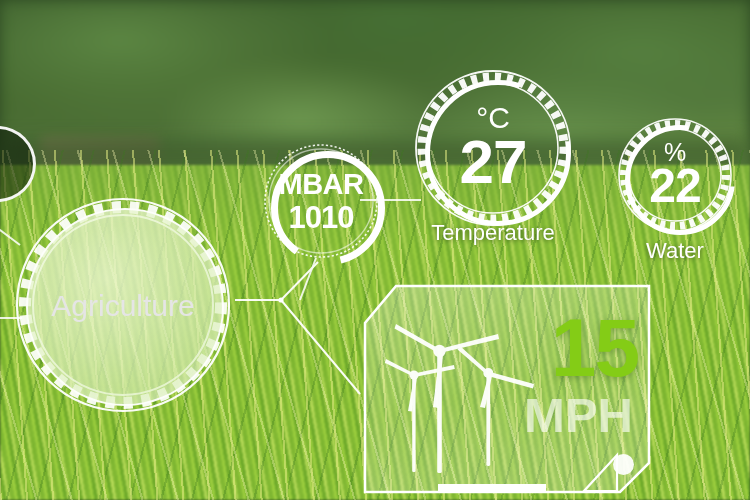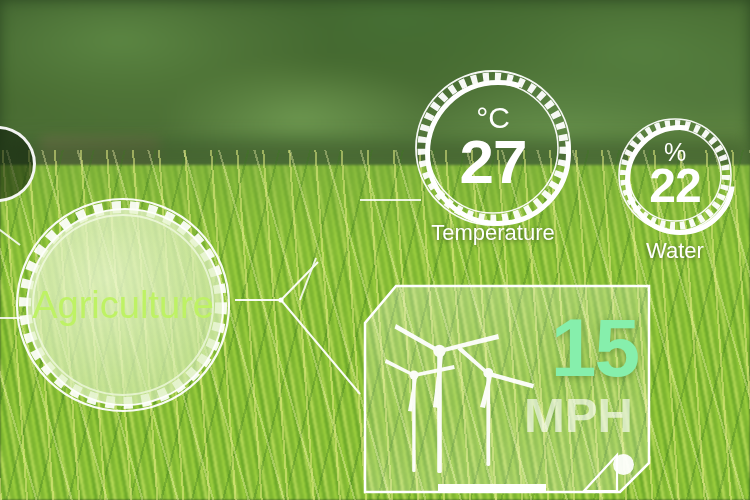--- a/index.html
+++ b/index.html
@@ -80,21 +80,21 @@
   #hub .disc{
     position:absolute;left:16px;top:16px;width:194px;height:194px;
     border-radius:50%;
     background:radial-gradient(circle at 40% 35%,rgba(238,248,214,.80),rgba(206,232,166,.62));
     border:2px solid rgba(255,255,255,.92);
     box-shadow:0 0 16px rgba(255,255,255,.25) inset;
   }
   #hub .txt{position:absolute;left:0;top:0;width:226px;height:226px;
     display:flex;flex-direction:column;align-items:center;justify-content:center;}
   #hub .t1{font-size:46px;font-weight:bold;color:#13730f;letter-spacing:-.5px;line-height:1;}
-  #hub .t2{font-size:38px;font-weight:400;color:#bef264;line-height:1.25;margin-top:2px;}
+  #hub .t2{font-size:30px;font-weight:400;color:#e5e5e5;line-height:1.25;margin-top:2px;}
 
   
   #edge-gauge{left:-48px;top:118px;width:92px;height:92px;}
   #edge-gauge .edisc{
     position:absolute;inset:8px;border-radius:50%;
     background:rgba(12,28,10,.55);
     border:3px solid rgba(255,255,255,.95);
   }
 
   
@@ -132,21 +132,21 @@
   #g-water .inner{position:absolute;inset:0;display:flex;flex-direction:column;
     align-items:center;justify-content:center;color:#fff;line-height:1;}
   #g-water .unit{font-size:25px;font-weight:400;margin-bottom:-3px;}
   #g-water .val{font-size:48px;font-weight:bold;letter-spacing:-1px;}
   #g-water .gauge-label{top:122px;}
 
   
   #wind{position:absolute;left:362px;top:283px;width:290px;height:212px;}
   #wind .frame{position:absolute;inset:0;}
   #wind .num{
-    position:absolute;right:14px;top:24px;color:#86efac;
+    position:absolute;right:14px;top:24px;color:#84cc16;
     font-size:82px;font-weight:bold;line-height:1;letter-spacing:-2px;
     text-shadow:0 2px 7px rgba(40,70,20,.3);
   }
   #wind .unit{
     position:absolute;right:19px;top:108px;
     color:rgba(255,255,255,.62);
     font-size:49px;font-weight:bold;line-height:1;letter-spacing:0px;
   }
   #wind .turbines{position:absolute;left:0;top:0;}
   #wind .dot{
@@ -200,20 +200,31 @@
       <circle cx="113" cy="113" r="106" fill="none" stroke="#ffffff" stroke-width="2.2" opacity=".95"></circle>
       <circle cx="113" cy="113" r="98" fill="none" stroke="#ffffff" stroke-width="12" stroke-dasharray="9 9" opacity=".92"></circle>
       <circle cx="113" cy="113" r="90" fill="none" stroke="#ffffff" stroke-width="2" opacity=".95"></circle>
     </svg>
     <div class="disc"></div>
     <div class="txt">
       <div class="t2">Agriculture</div>
     </div>
   </div>
 
+  <div class="gauge" id="g-mbar">
+    <svg class="ring-ticks" width="118" height="118" viewBox="0 0 118 118">
+      <circle cx="59" cy="59" r="56" fill="none" stroke="#ffffff" stroke-width="1.6" stroke-dasharray="2.2 2.2" opacity=".9"></circle>
+      <circle cx="59" cy="59" r="52" fill="none" stroke="#ffffff" stroke-width="1.4" opacity=".55"></circle>
+    </svg>
+    <div class="solid"></div>
+    <div class="inner">
+      <div class="v1">MBAR</div>
+      <div class="v2">1010</div>
+    </div>
+  </div>
 
   <div class="gauge" id="g-temp">
     <svg class="ring-ticks" width="160" height="160" viewBox="0 0 160 160">
       <circle cx="80" cy="80" r="77" fill="none" stroke="#ffffff" stroke-width="1.8" opacity=".95"></circle>
       <circle cx="80" cy="80" r="71" fill="none" stroke="#ffffff" stroke-width="9" stroke-dasharray="6 6" opacity=".95"></circle>
       <circle cx="80" cy="80" r="65" fill="none" stroke="#ffffff" stroke-width="1.6" opacity=".95"></circle>
     </svg>
     <div class="solid"></div>
     <div class="inner">
       <div class="unit">°C</div>

